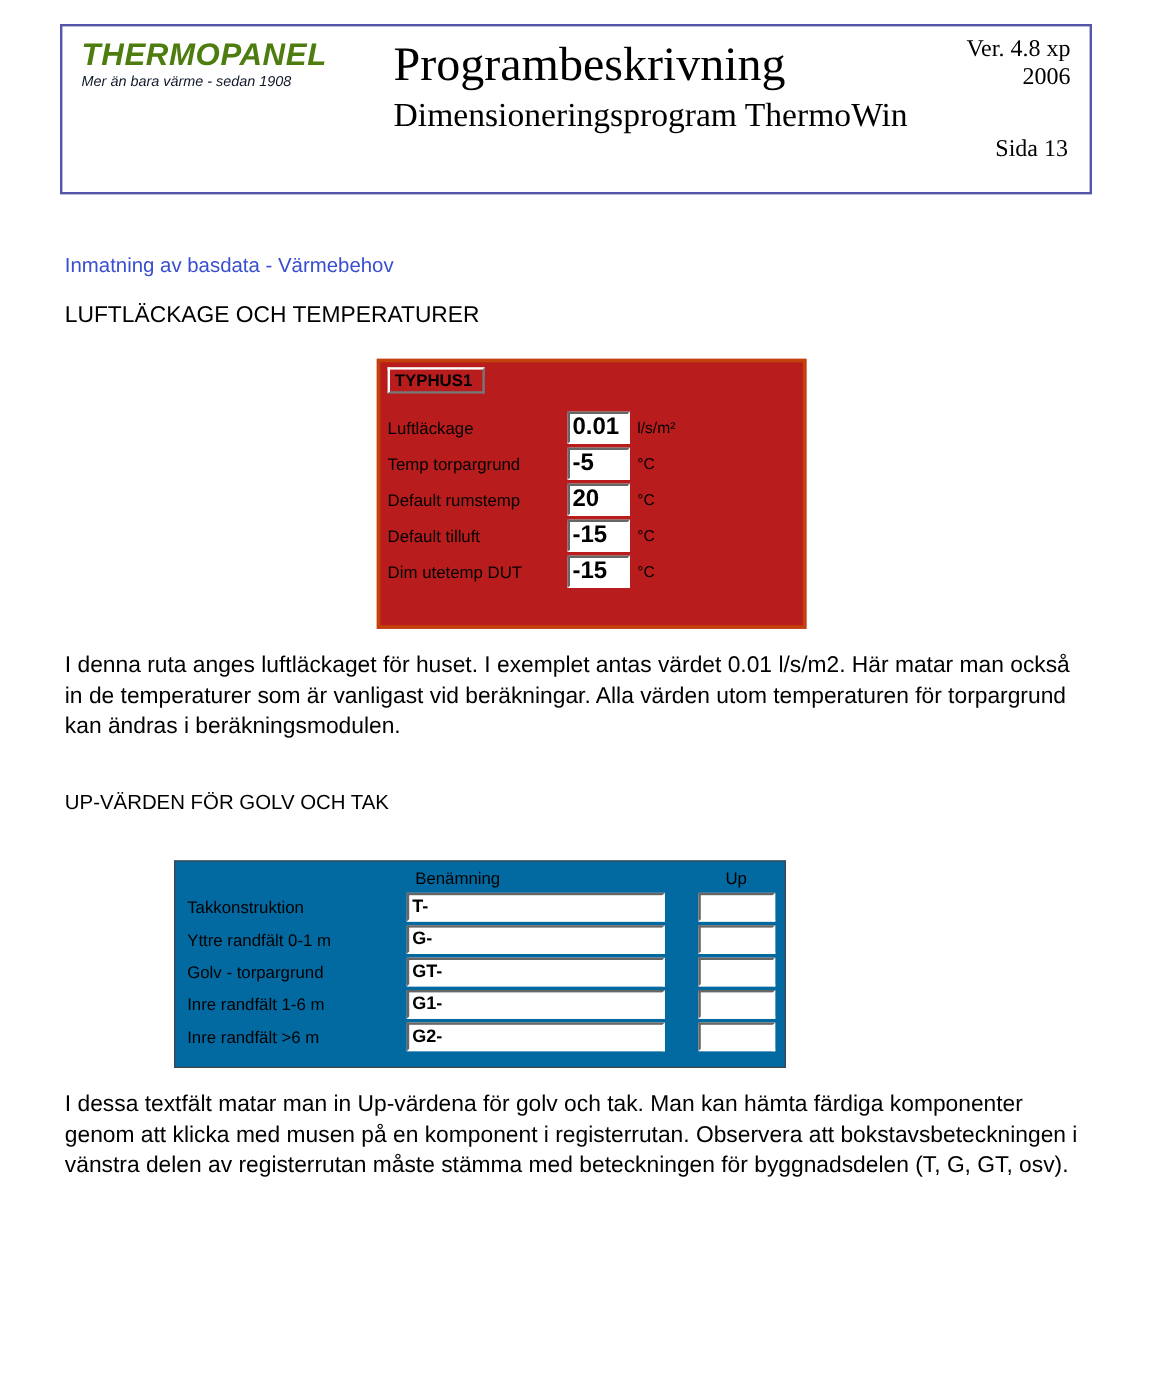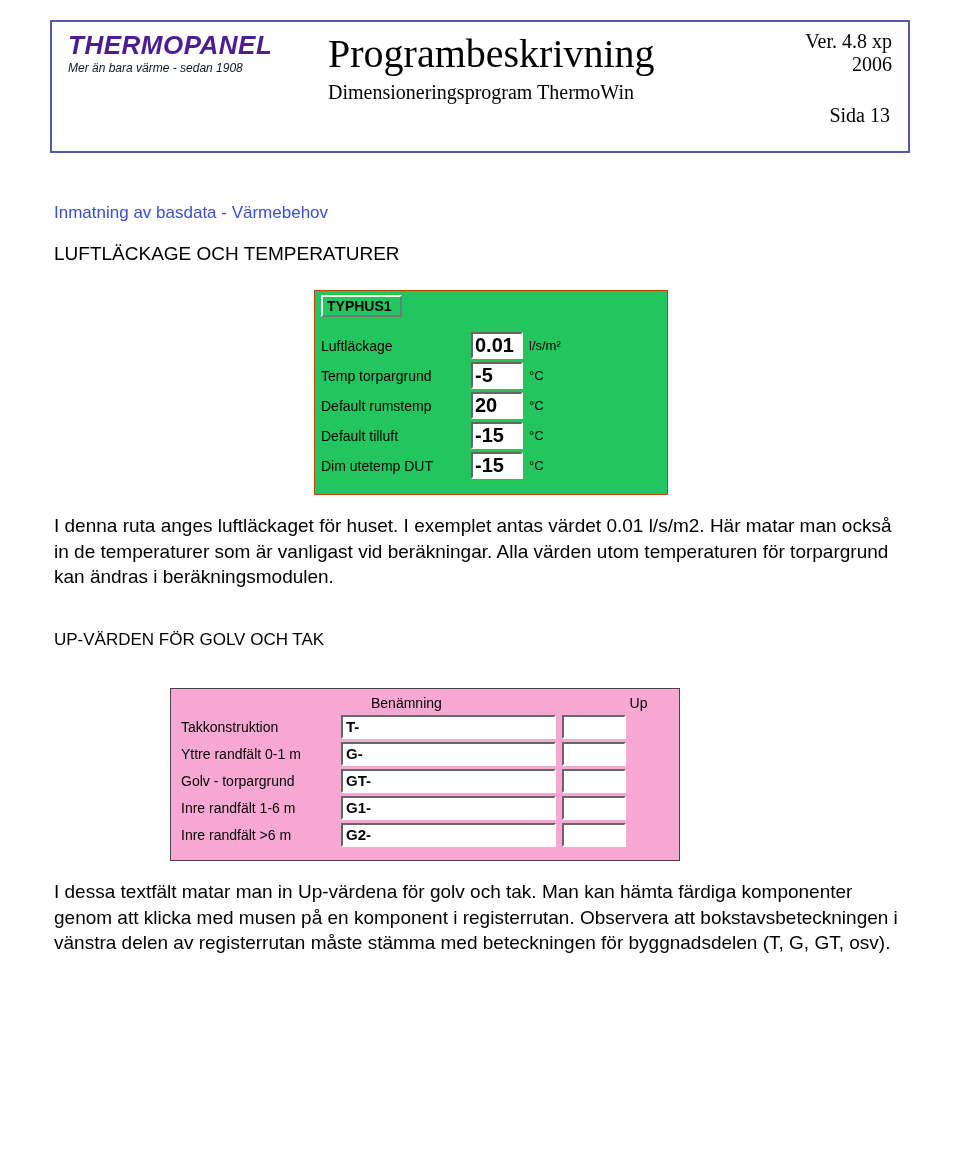--- a/index.html
+++ b/index.html
@@ -20,21 +20,21 @@
     position: relative;
   }
   .header-row {
     display: flex;
     align-items: flex-start;
   }
   .logo-block {
     flex: 0 0 260px;
   }
   .logo-main {
-    color: #4c1d95;
+    color: #4d7c0f;
     font-weight: 900;
     font-style: italic;
     font-size: 26px;
     letter-spacing: 0.5px;
   }
   .logo-sub {
     color: #0f172a;
     font-style: italic;
     font-size: 12px;
     margin-top: 0px;
@@ -43,21 +43,21 @@
     flex: 1;
     text-align: left;
   }
   .title-main {
     font-family: "Times New Roman", Times, serif;
     font-size: 40px;
     margin: 0;
   }
   .title-sub {
     font-family: "Times New Roman", Times, serif;
-    font-size: 20px;
+    font-size: 28px;
     margin-top: 4px;
   }
   .ver-block {
     flex: 0 0 120px;
     text-align: right;
     font-family: "Times New Roman", Times, serif;
     font-size: 20px;
   }
   .sida-line {
     text-align: right;
@@ -87,25 +87,25 @@
     margin-bottom: 38px;
   }
   p.body {
     font-size: 19px;
     line-height: 1.35;
     margin: 18px 0 18px 0;
   }
 
   
   .formshot1 {
-    background: #22c55e;
-    border: 1px solid #c2410c;
+    background: #b91c1c;
+    border: 3px solid #c2410c;
     width: 340px;
     margin: 10px 0 10px 260px;
-    padding: 4px 6px 12px 6px;
+    padding: 4px 6px 28px 6px;
     font-family: "MS Sans Serif", Tahoma, Arial, sans-serif;
     font-size: 14px;
   }
   .typhus-label {
     border: 2px solid #fff;
     border-right-color: #777;
     border-bottom-color: #777;
     font-weight: bold;
     display: inline-block;
     padding: 1px 8px 1px 4px;
@@ -132,24 +132,24 @@
     font-size: 20px;
     text-align: left;
   }
   .form-row .unit {
     margin-left: 6px;
     font-size: 13px;
   }
 
   
   .formshot2 {
-    background: #f9a8d4;
+    background: #0369a1;
     border: 1px solid #444;
     width: 490px;
-    margin: 10px 0 10px 116px;
+    margin: 10px 0 10px 91px;
     padding: 6px 8px 10px 10px;
     font-family: "MS Sans Serif", Tahoma, Arial, sans-serif;
     font-size: 14px;
   }
   .f2-head {
     display: flex;
     margin-bottom: 4px;
   }
   .f2-head .col-lbl {
     width: 160px;
@@ -163,20 +163,21 @@
   .f2-head .col-up {
     flex: 1;
     text-align: center;
     padding-right: 10px;
     padding-left: 40px;
   }
   .f2-row {
     display: flex;
     align-items: center;
     margin: 3px 0;
+    justify-content: space-between;
   }
   .f2-row .col-lbl {
     width: 160px;
     flex: 0 0 160px;
   }
   .f2-row .ben-field {
     width: 205px;
     flex: 0 0 205px;
     background: #fff;
     border-top: 2px solid #666;

